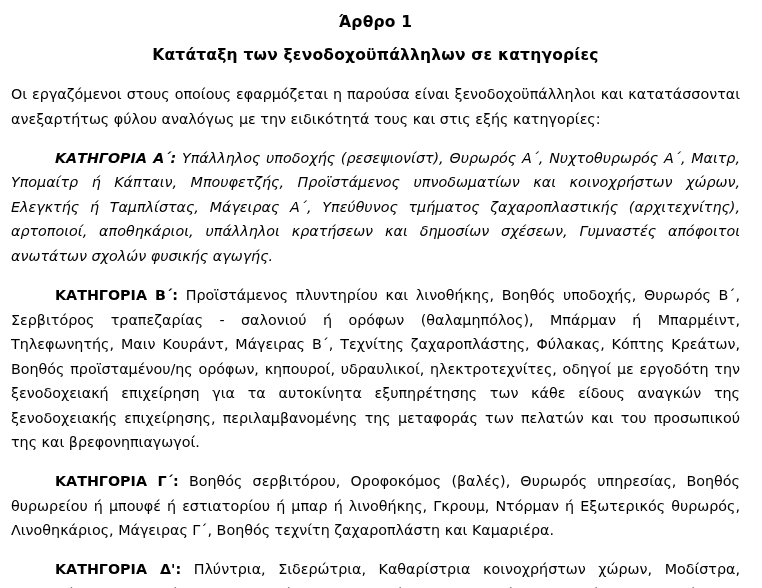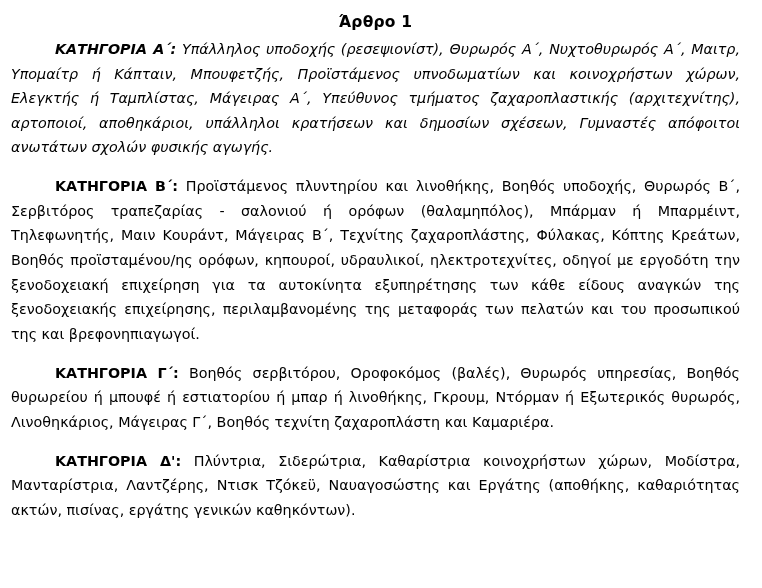--- a/index.html
+++ b/index.html
@@ -60,21 +60,23 @@
     font-style: italic;
   }
 </style>
 </head>
 <body>
 
 <div class="page">
 
   <div class="title">Άρθρο 1</div>
 
+  <div class="subtitle">Κατάταξη των ξενοδοχοϋπάλληλων σε κατηγορίες</div>
 
+  <p class="intro">Οι εργαζόμενοι στους οποίους εφαρμόζεται η παρούσα είναι ξενοδοχοϋπάλληλοι και κατατάσσονται ανεξαρτήτως φύλου αναλόγως με την ειδικότητά τους και στις εξής κατηγορίες:</p>
 
   <p class="cat-block first">
     <span class="cat-label">ΚΑΤΗΓΟΡΙΑ Α΄:</span><span> Υπάλληλος υποδοχής (ρεσεψιονίστ), Θυρωρός Α΄, Νυχτοθυρωρός Α΄, Μαιτρ, Υπομαίτρ ή Κάπταιν, Μπουφετζής, Προϊστάμενος υπνοδωματίων και κοινοχρήστων χώρων, Ελεγκτής ή Ταμπλίστας, Μάγειρας Α΄, Υπεύθυνος τμήματος ζαχαροπλαστικής (αρχιτεχνίτης), αρτοποιοί, αποθηκάριοι, υπάλληλοι κρατήσεων και δημοσίων σχέσεων, Γυμναστές απόφοιτοι ανωτάτων σχολών φυσικής αγωγής.</span>
   </p>
 
   <p class="cat-block">
     <span class="cat-label">ΚΑΤΗΓΟΡΙΑ Β΄:</span><span> Προϊστάμενος πλυντηρίου και λινοθήκης, Βοηθός υποδοχής, Θυρωρός Β΄, Σερβιτόρος τραπεζαρίας - σαλονιού ή ορόφων (θαλαμηπόλος), Μπάρμαν ή Μπαρμέιντ, Τηλεφωνητής, Μαιν Κουράντ, Μάγειρας Β΄, Τεχνίτης ζαχαροπλάστης, Φύλακας, Κόπτης Κρεάτων, Βοηθός προϊσταμένου/ης ορόφων, κηπουροί, υδραυλικοί, ηλεκτροτεχνίτες, οδηγοί με εργοδότη την ξενοδοχειακή επιχείρηση για τα αυτοκίνητα εξυπηρέτησης των κάθε είδους αναγκών της ξενοδοχειακής επιχείρησης, περιλαμβανομένης της μεταφοράς των πελατών και του προσωπικού της και βρεφονηπιαγωγοί.</span>
   </p>
 
   <p class="cat-block">

